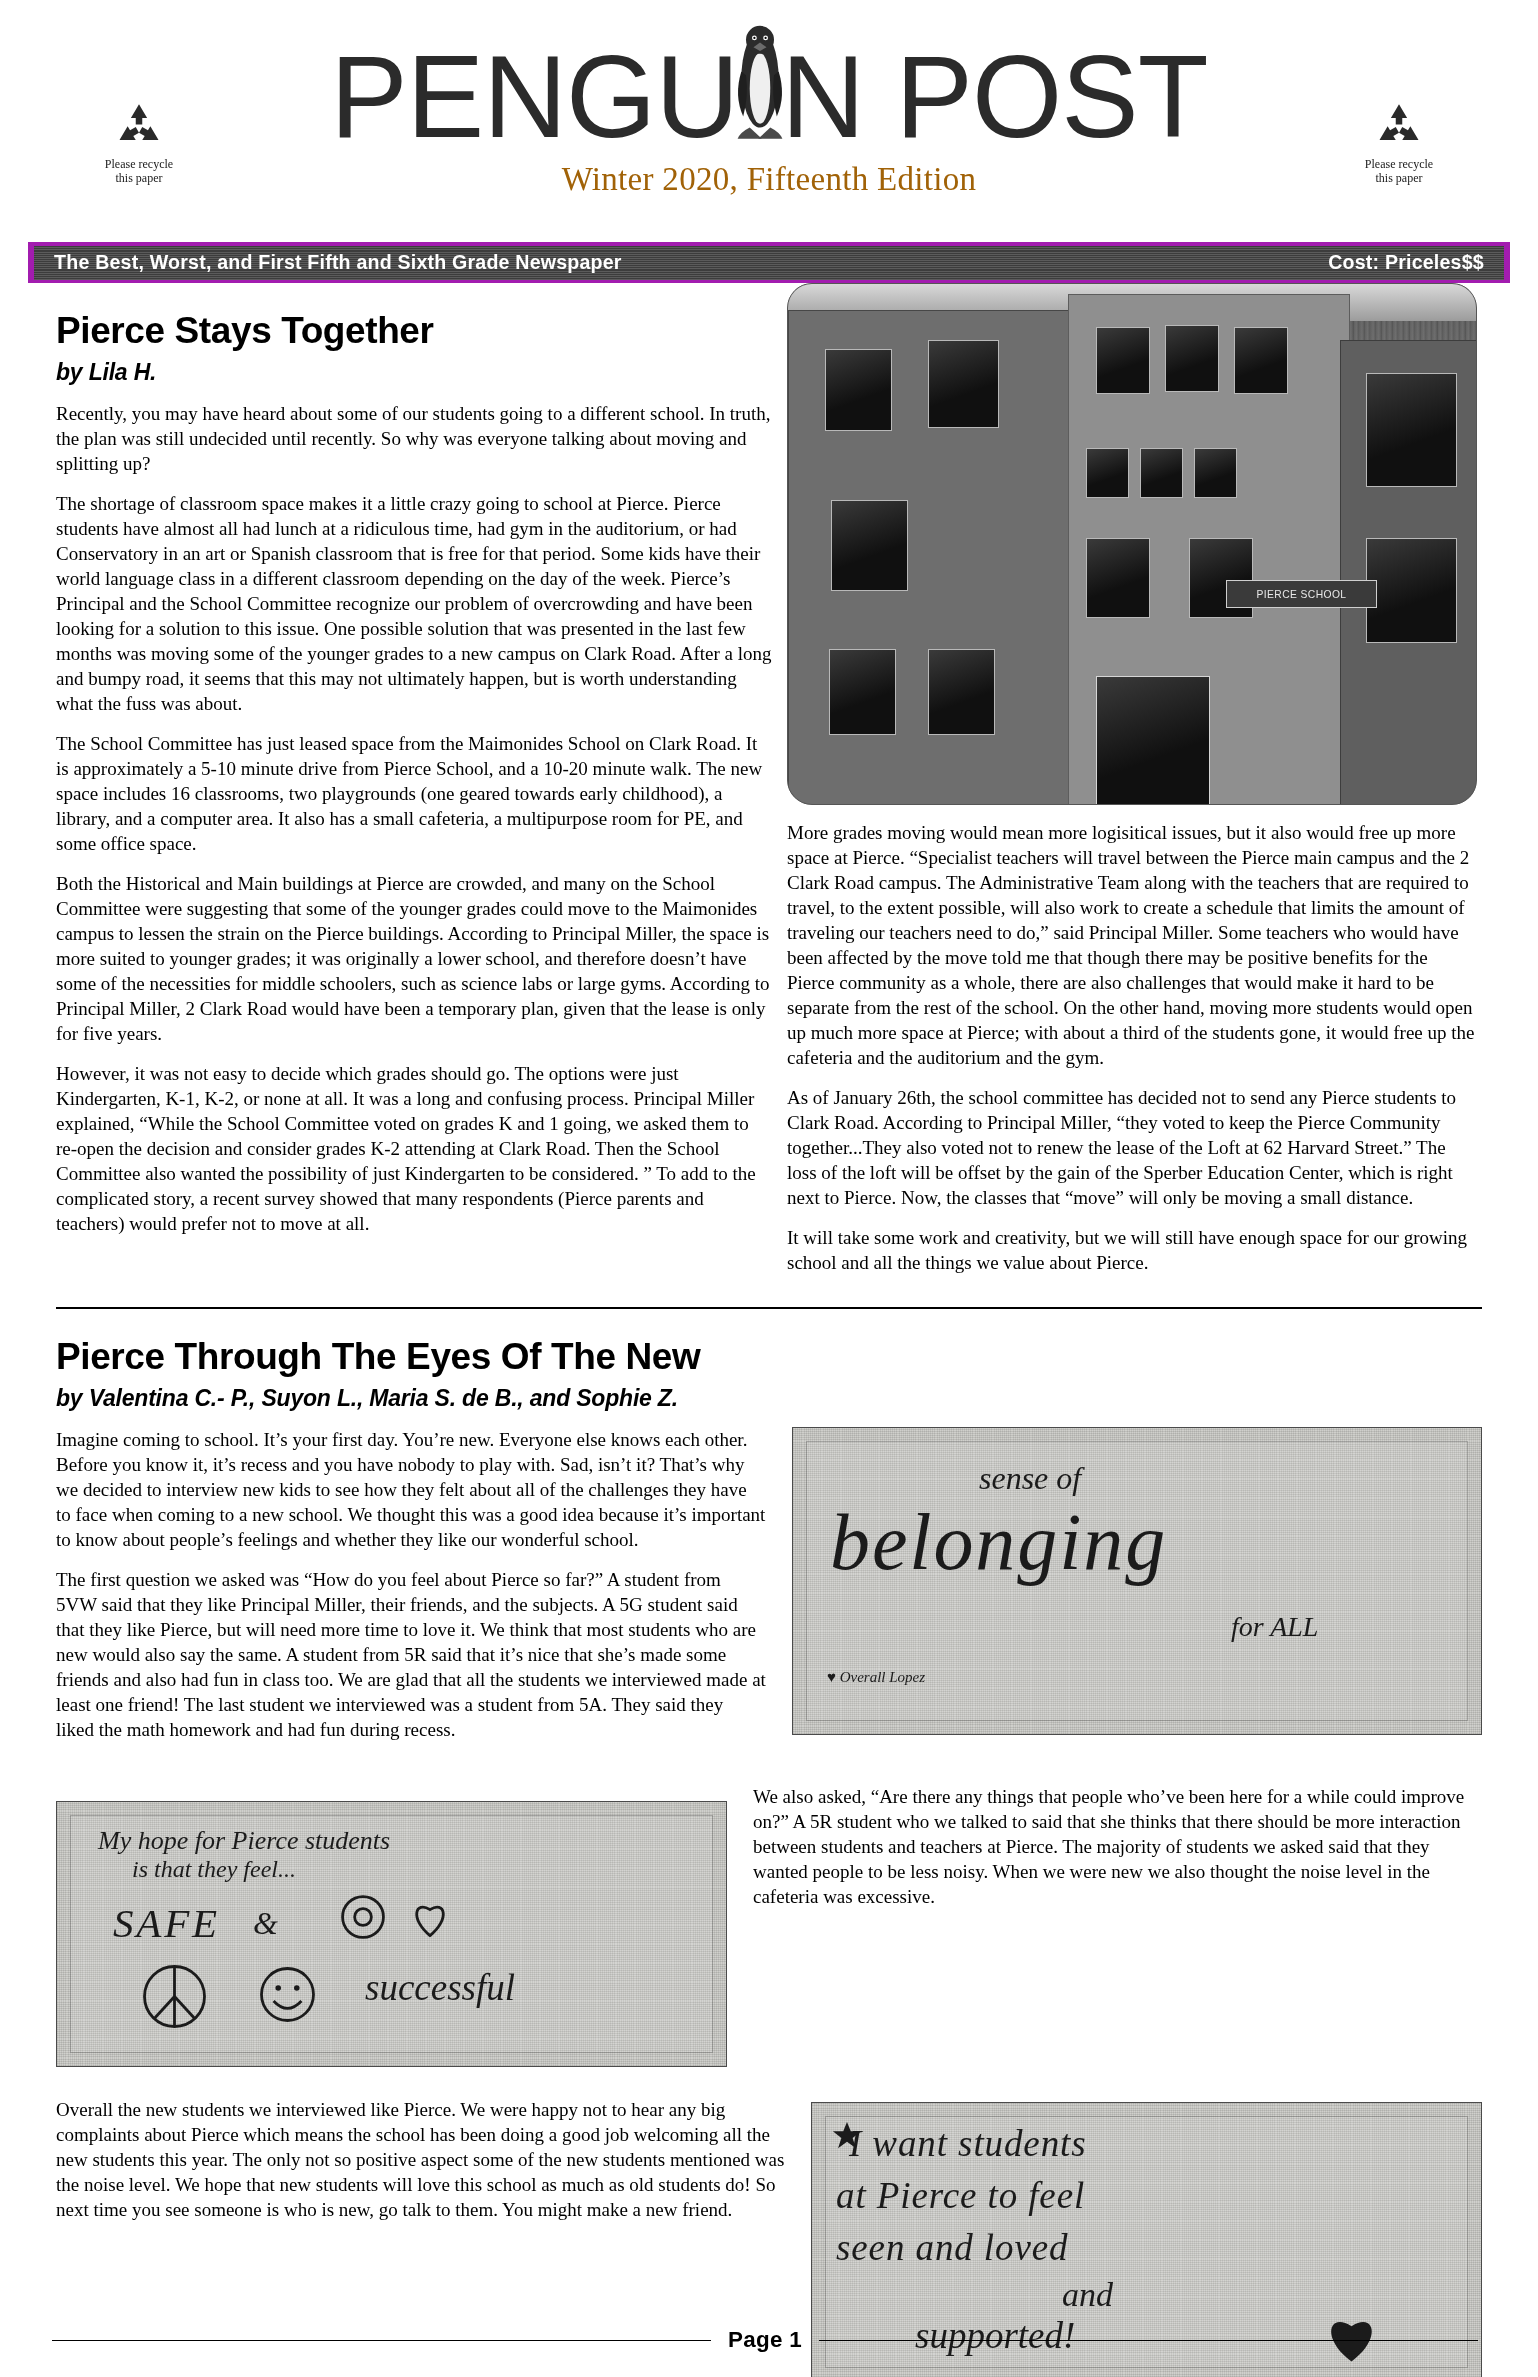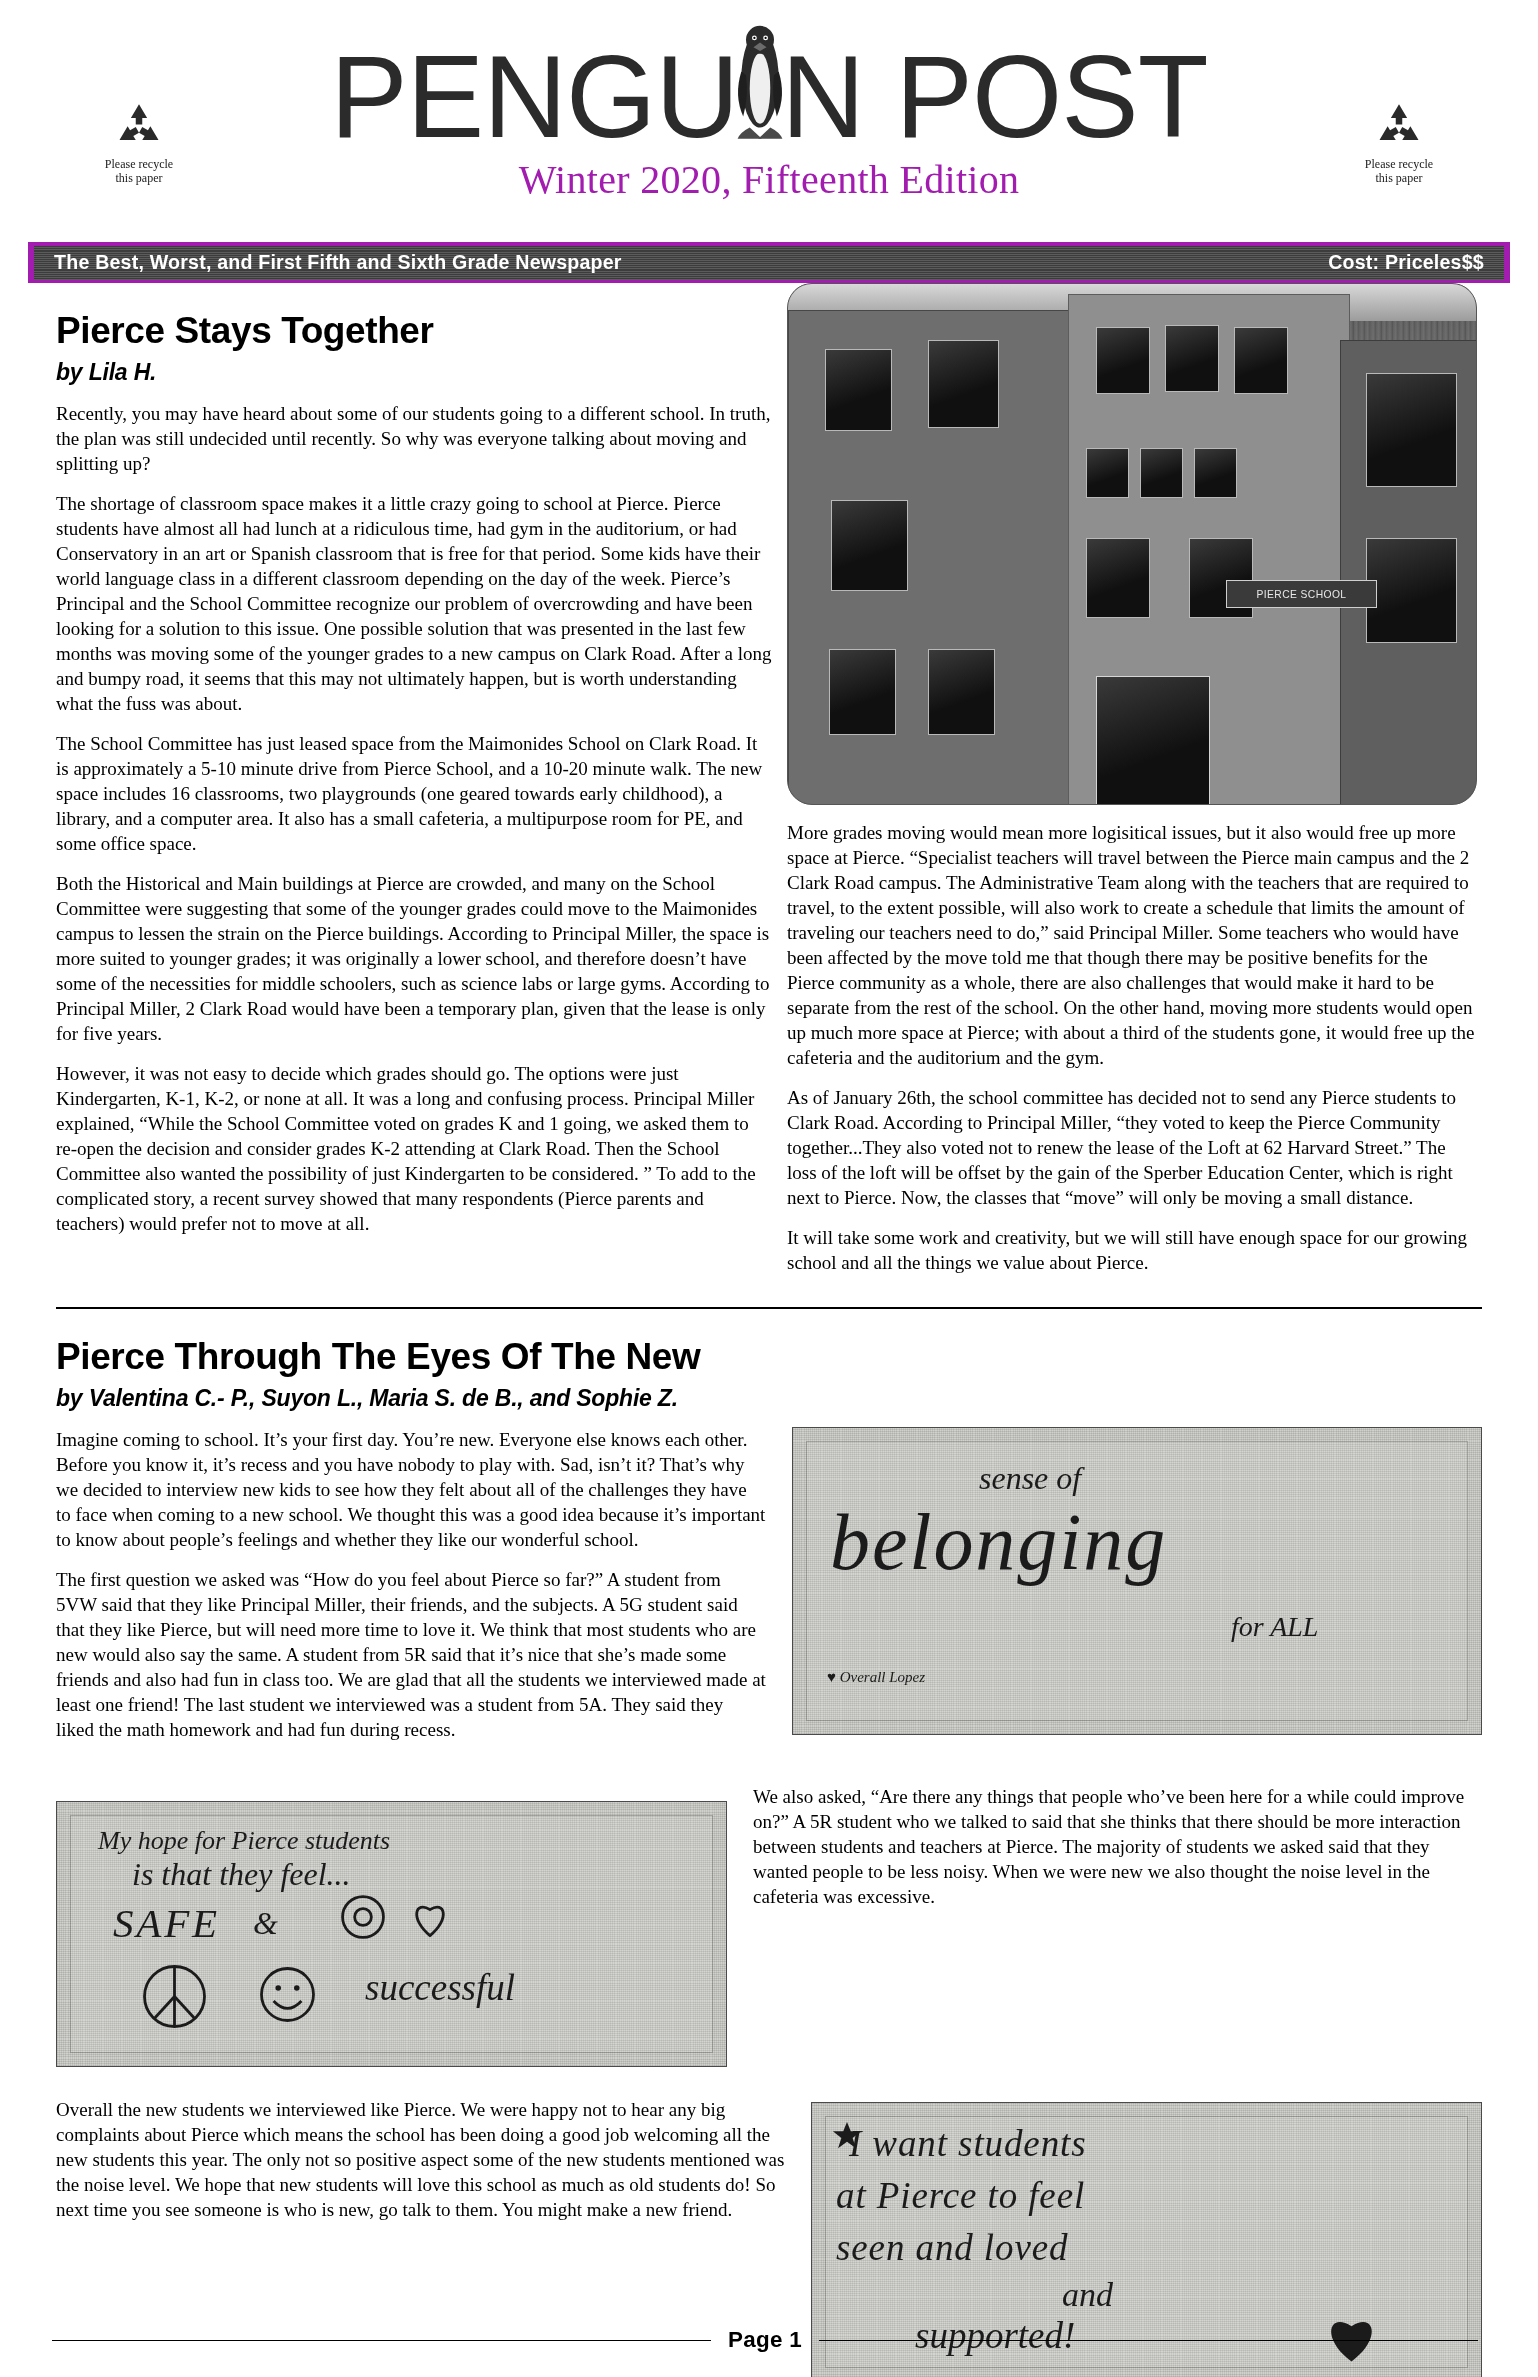--- a/index.html
+++ b/index.html
@@ -42,25 +42,25 @@
     color: #2b2b2b;
     margin: 0;
     position: relative;
     z-index: 2;
     white-space: nowrap;
   }
   .masthead-title .mast-seg { display: inline-block; }
   .masthead-sub {
     text-align: center;
     font-family: "Liberation Serif", serif;
-    font-size: 40px;
+    font-size: 33px;
     line-height: 37px;
     margin-top: 7.5px;
     letter-spacing: 0.3px;
-    color: #a21caf;
+    color: #a16207;
   }
 
   
   .penguin-slot {
     display: inline-block;
     width: 43px;
     position: relative;
     vertical-align: baseline;
   }
   .penguin-svg {
@@ -393,21 +393,21 @@
           <div class="poster-hand" style="left:34px; top:241px; font-size:15px;">♥ Overall Lopez</div>
         </div>
         <p class="body first">Imagine coming to school. It’s your first day. You’re new. Everyone else knows each other. Before you know it, it’s recess and you have nobody to play with. Sad, isn’t it? That’s why we decided to interview new kids to see how they felt about all of the challenges they have to face when coming to a new school. We thought this was a good idea because it’s important to know about people’s feelings and whether they like our wonderful school.</p>
         <p class="body">The first question we asked was “How do you feel about Pierce so far?”  A student from 5VW said that they like Principal Miller, their friends, and the subjects. A 5G student said that they like Pierce, but will need more time to love it. We think that most students who are new would also say the same. A student from 5R said that it’s nice that she’s made some friends and also had fun in class too. We are glad that all the students we interviewed made at least one friend! The last student we interviewed was a student from 5A. They said they liked the math homework and had fun during recess.</p>
       </div>
 
       <div class="clearfix">
         <div class="poster poster-hope float-left" style="margin-top:17px;">
           <div class="poster-inner"></div>
           <div class="poster-hand" style="left:41px; top:24px; font-size:26px;">My hope for Pierce students</div>
-          <div class="poster-hand" style="left:75px; top:54px; font-size:32px;">is that they feel...</div>
+          <div class="poster-hand" style="left:75px; top:54px; font-size:24px;">is that they feel...</div>
           <div class="poster-hand" style="left:56px; top:97px; font-size:41px; letter-spacing:2.8px;">SAFE</div>
           <div class="poster-hand" style="left:196px; top:103px; font-size:32px;">&amp; </div>
           <div class="poster-hand" style="left:308px; top:164px; font-size:37px;">successful</div>
           <svg style="position:absolute; left:80px; top:157px;" width="75" height="75" viewBox="0 0 80 80" aria-hidden="true">
             <circle cx="40" cy="40" r="32" fill="none" stroke="#1b1b1b" stroke-width="3"></circle>
             <line x1="40" y1="8" x2="40" y2="72" stroke="#1b1b1b" stroke-width="3"></line>
             <line x1="40" y1="40" x2="18" y2="64" stroke="#1b1b1b" stroke-width="3"></line>
             <line x1="40" y1="40" x2="62" y2="64" stroke="#1b1b1b" stroke-width="3"></line>
           </svg>
           <svg style="position:absolute; left:198px; top:160px;" width="65" height="65" viewBox="0 0 70 70" aria-hidden="true">

